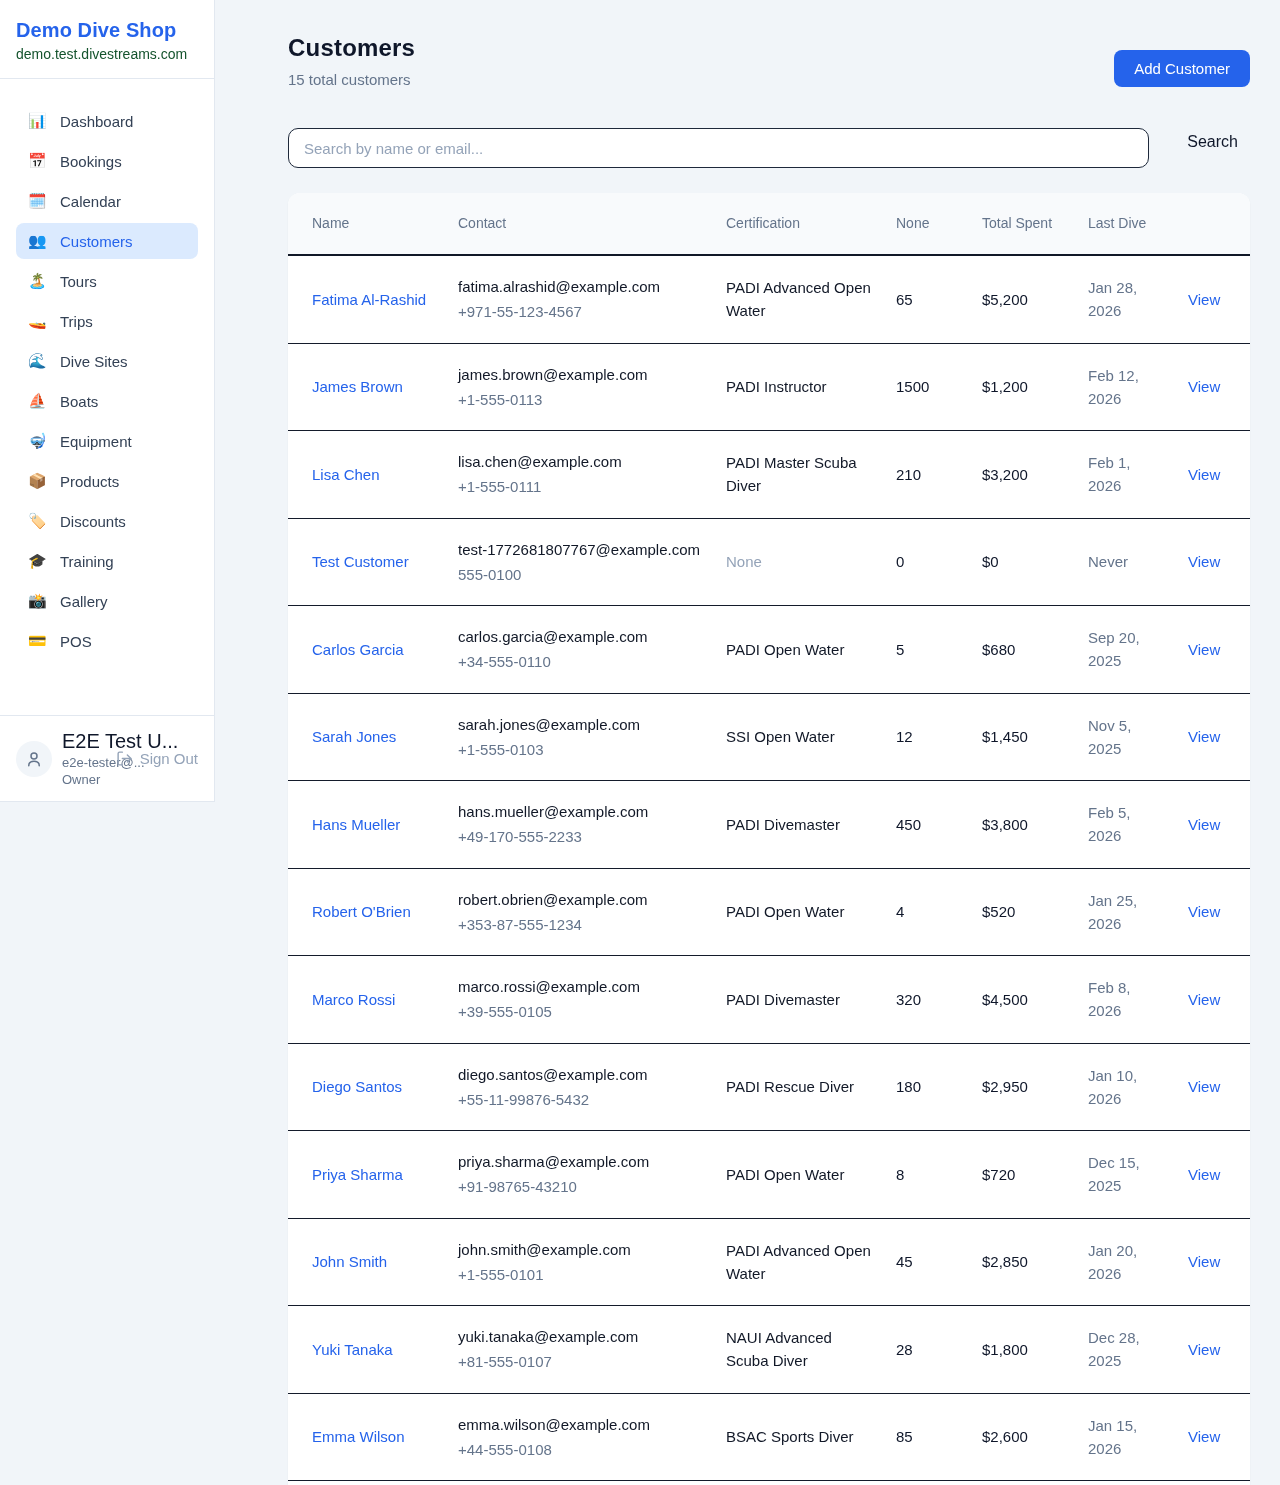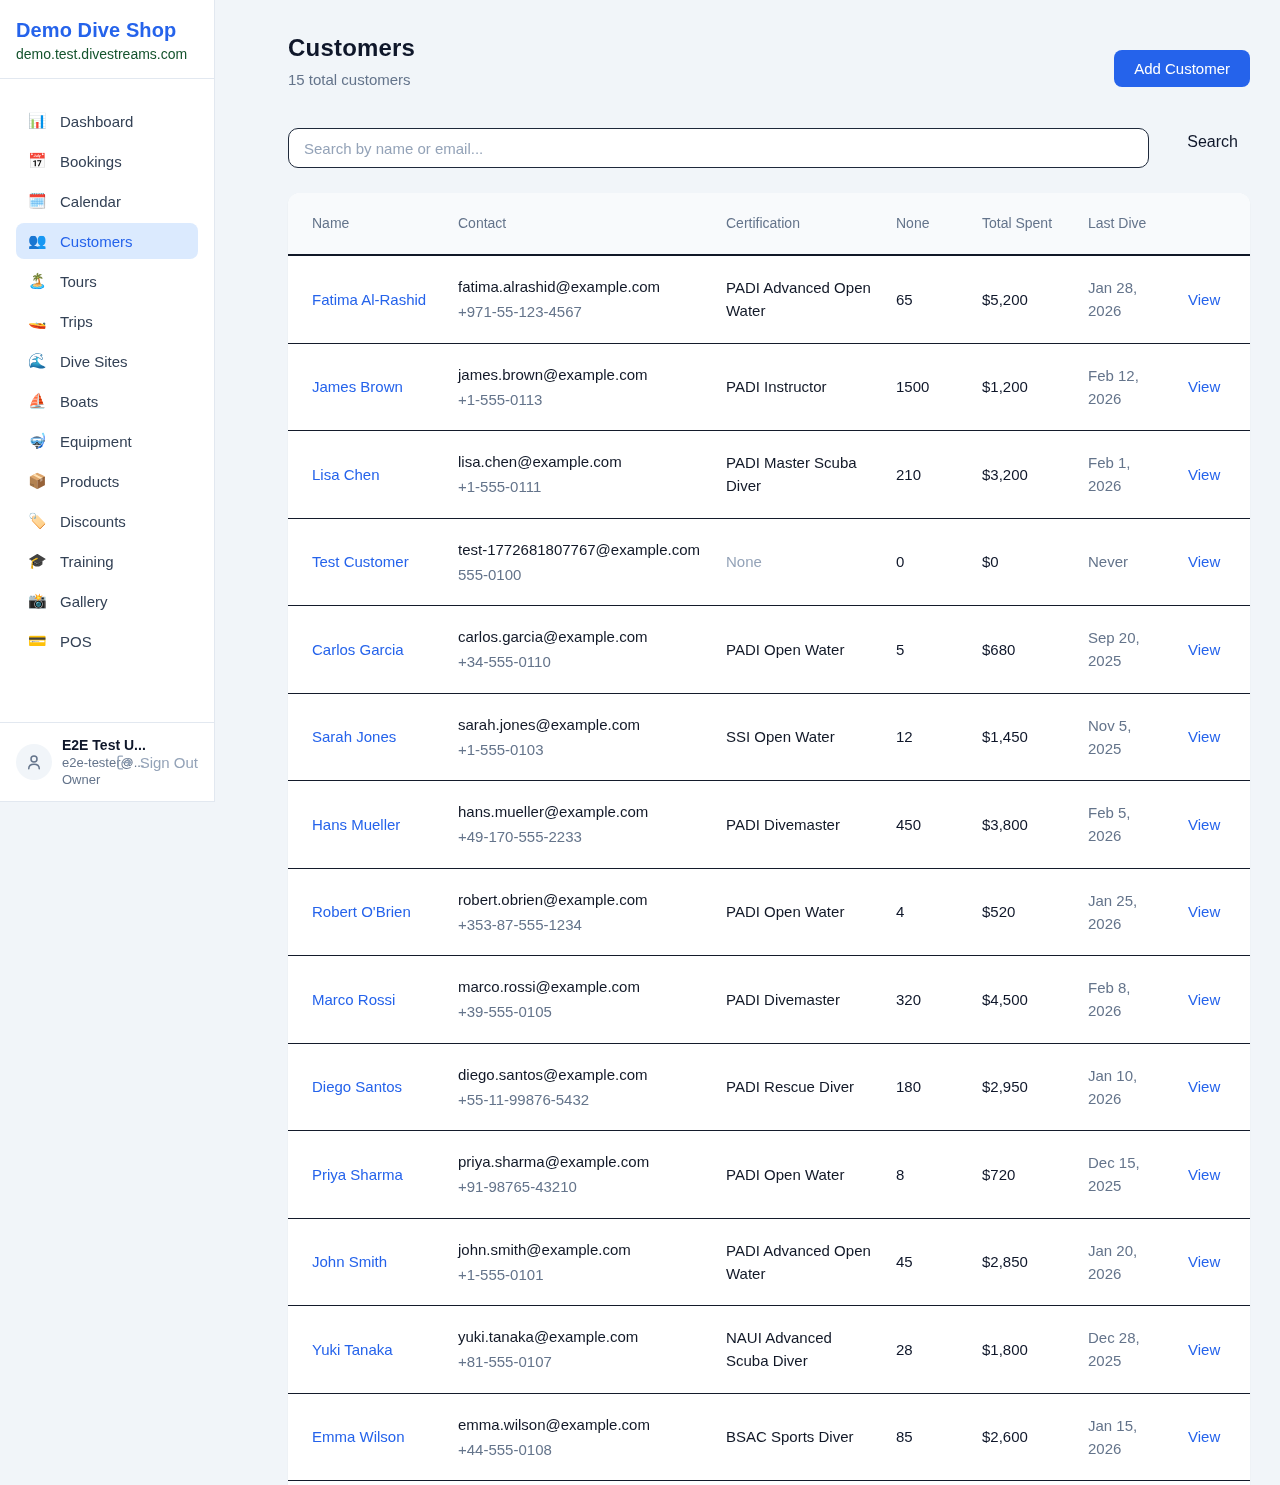--- a/index.html
+++ b/index.html
@@ -36,21 +36,21 @@
     border-top:1px solid #e2e8f0;
     padding:14px 16px;
     display:flex; align-items:center; gap:10px;
   }
   .avatar {
     width:36px; height:36px; border-radius:50%;
     background:#f1f5f9; flex:0 0 auto;
     display:flex; align-items:center; justify-content:center;
   }
   .user-meta { flex:1 1 auto; min-width:0; }
-  .user-name { font-size:14px; font-weight:700; color:#0f172a; white-space:nowrap; }
+  .user-name { font-size:20px; font-weight:400; color:#0f172a; white-space:nowrap; }
   .user-email, .user-role { font-size:13px; color:#64748b; margin-top:2px; white-space:nowrap; }
   .signout {
     display:flex; align-items:center; gap:7px;
     color:#94a3b8; font-size:15px; cursor:pointer; flex:0 0 auto;
     padding-left:2px;
   }
 
   
   .main { margin-left:256px; padding:34px 30px 28px 32px; }
   .page-header { display:flex; justify-content:space-between; align-items:flex-start; }

